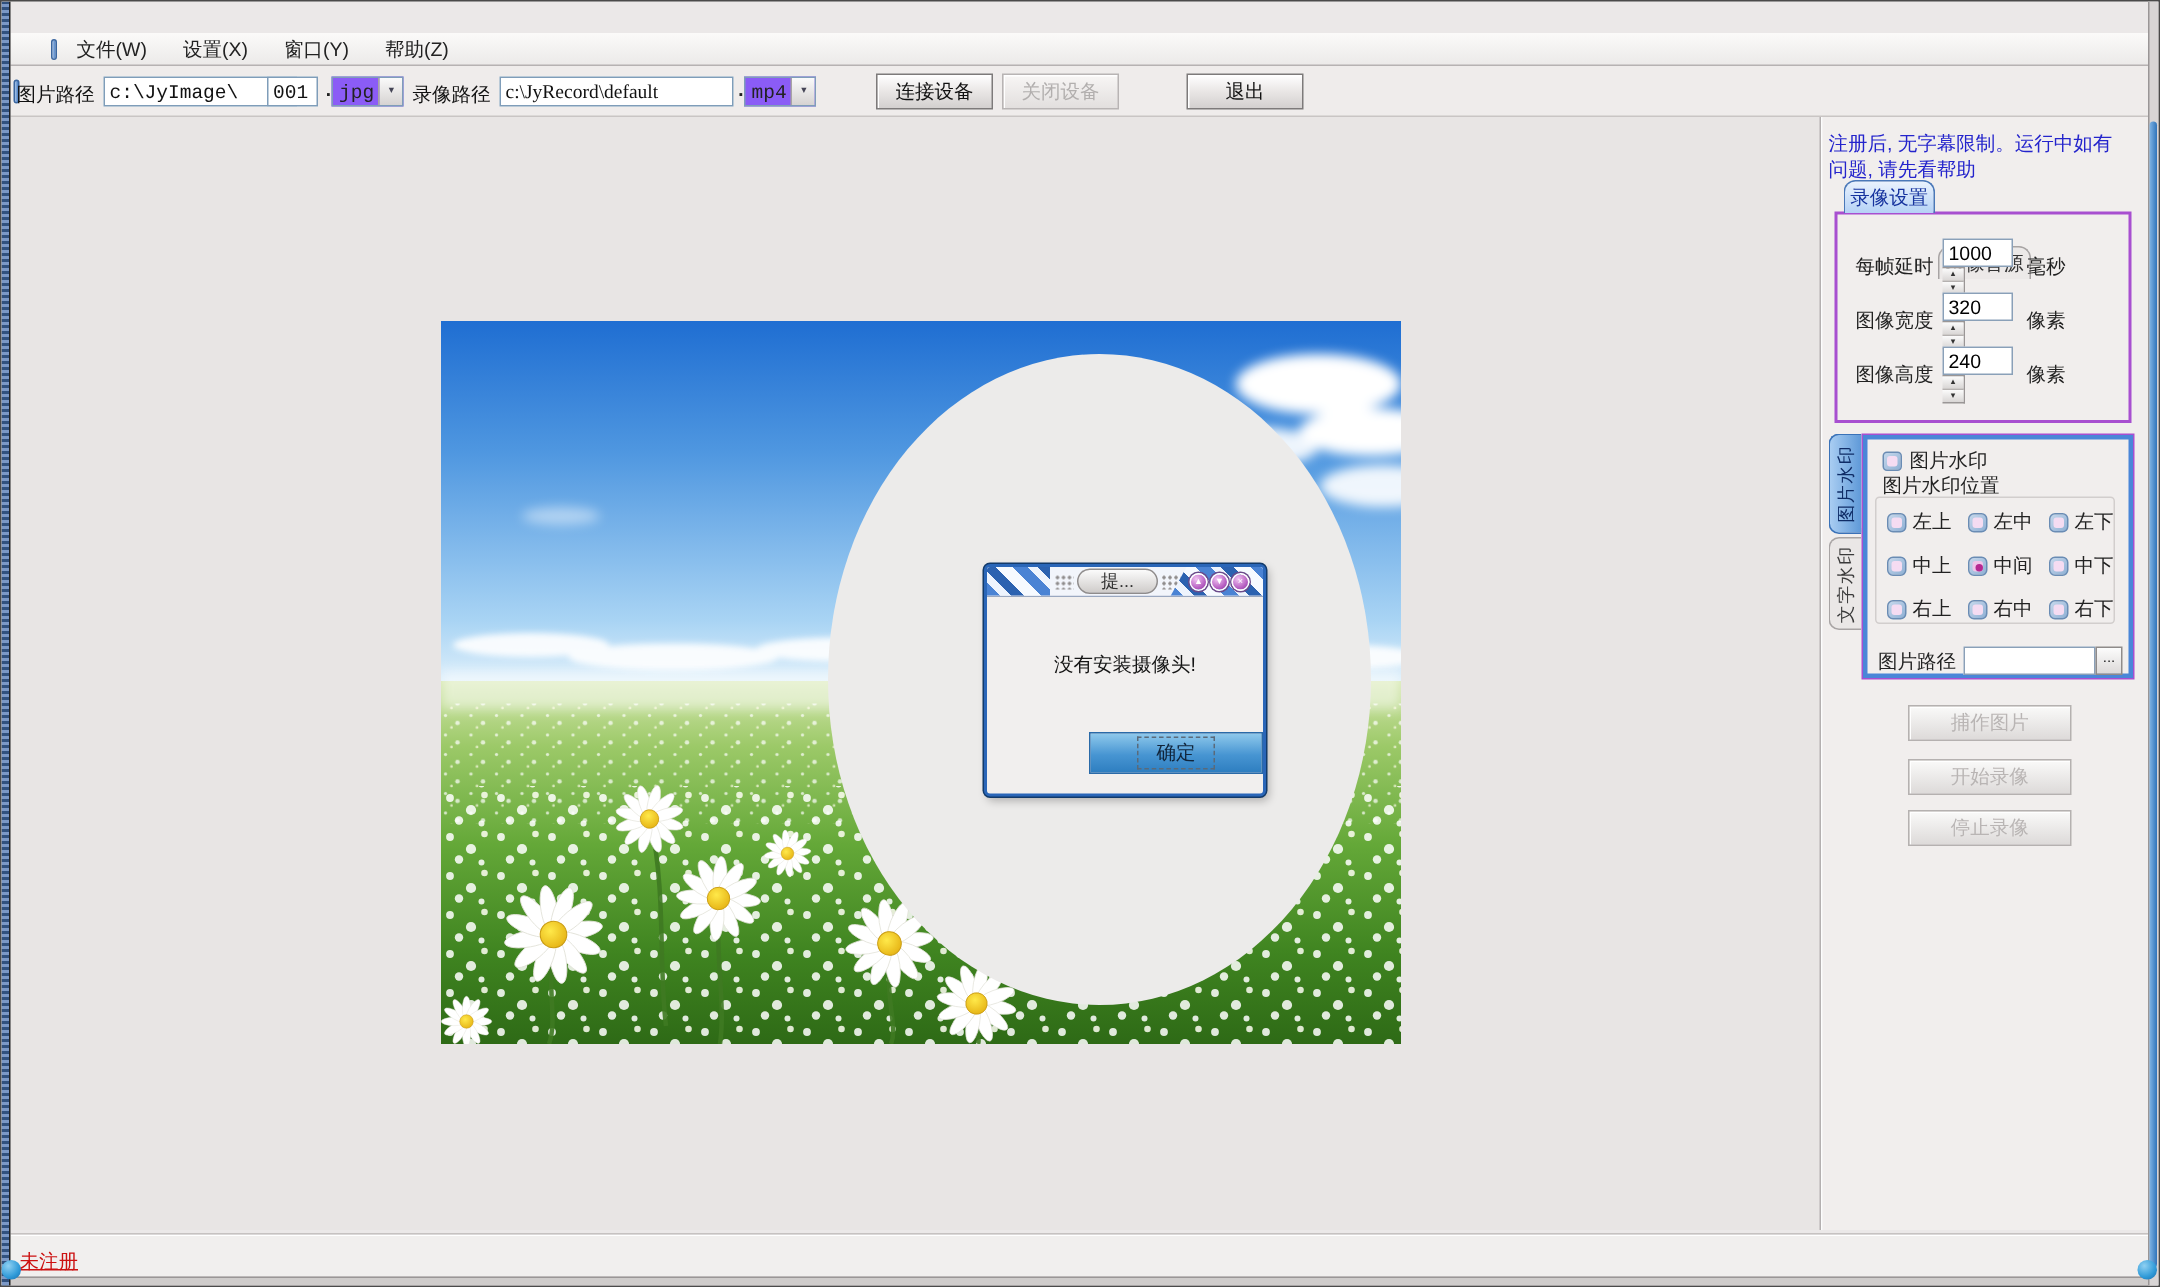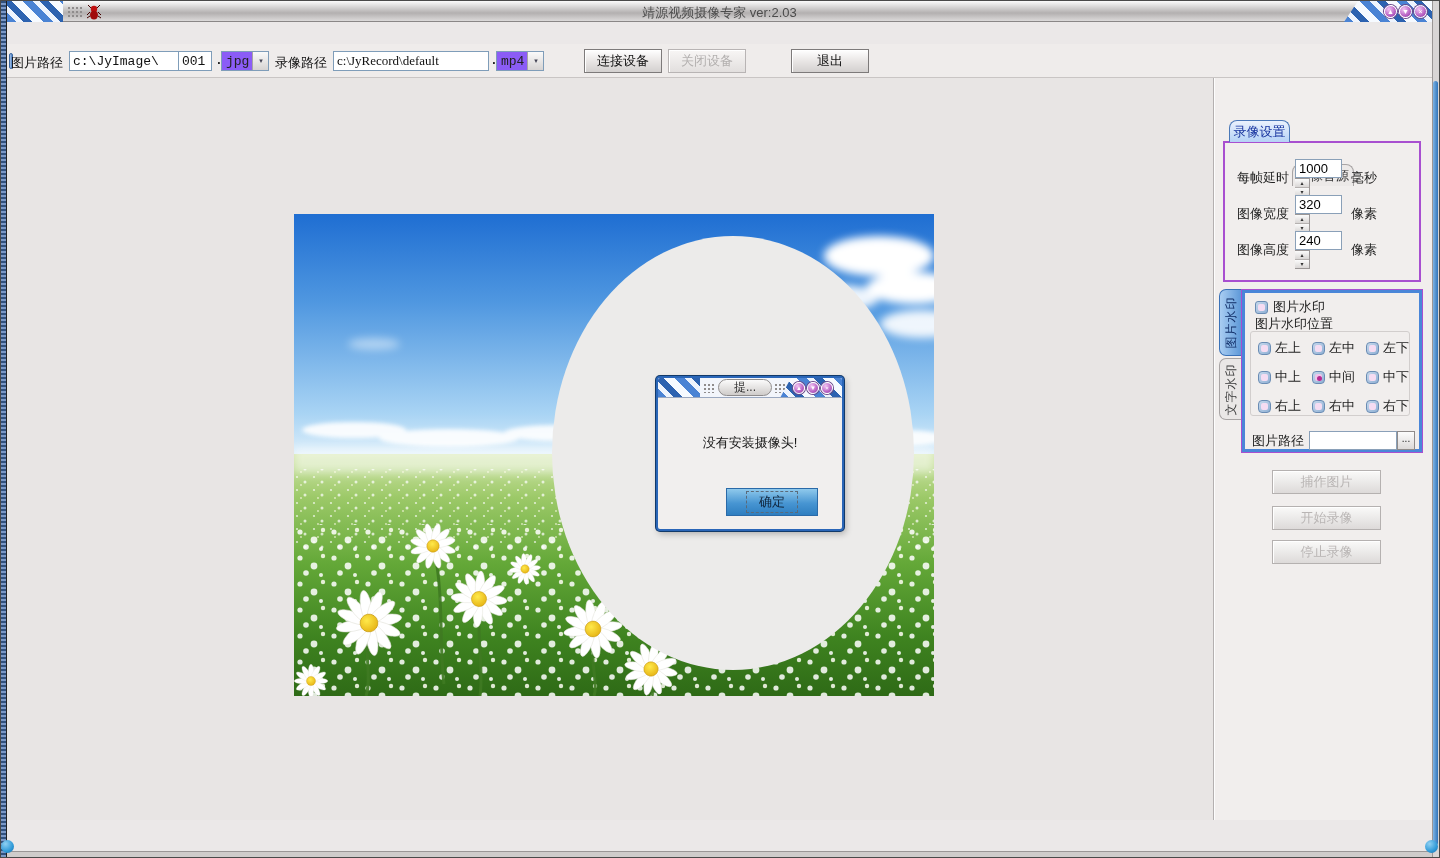--- a/index.html
+++ b/index.html
@@ -73,21 +73,21 @@
   .dlg-tb .s-left { position:absolute; left:0; top:0; width:42px; height:20px; }
   .dlg-tb .d1 { position:absolute; left:45px; top:5px; width:13px; height:10px; }
   .dlg-tb .d2 { position:absolute; left:116px; top:5px; width:13px; height:10px; }
   .pill { position:absolute; left:60px; top:1px; width:54px; height:17px; border-radius:9px;
     background:linear-gradient(180deg,#fbfbfb,#cfccca); border:1px solid #8f8c8c; text-align:center;
     font-size:12px; line-height:15px; color:#333;}
   .dlg-tb .band { position:absolute; right:0; top:0; width:62px; height:20px;
     clip-path:polygon(11px 0,100% 0,100% 100%,0 100%); display:flex; align-items:center; gap:2px; padding-left:13px;}
   .winbtn.sm { width:12px; height:12px; font-size:6px; line-height:10px; }
   .dlg-msg { margin-top:36px; text-align:center; font-size:13px; color:#151515; }
-  .dlg-ok { position:absolute; left:68px; top:110px; width:92px; height:28px;
+  .dlg-ok { position:absolute; left:68px; top:110px; width:116px; height:28px;
     background:linear-gradient(180deg,#8fc9ec,#4795d2 55%,#2e7ec0); border:1px solid #2a6aa8;
     display:flex; align-items:center; justify-content:center; cursor:default;}
   .dlg-ok span { border:1px dashed #5a6a7a; padding:1px 12px; font-size:13px; color:#10243a; }
 
   
   .rpanel { position:absolute; left:1214px; right:7px; top:77px; bottom:37px; background:#f1eeed; z-index:2;}
   .notice { position:absolute; left:4px; top:9px; width:212px; line-height:17px; font-size:13px; color:#2424cc; }
   .tab { position:absolute; top:42px; height:22px; border-radius:8px 8px 0 0; text-align:center;
     font-size:13px; line-height:21px; cursor:default;}
   .tab.sel { left:14px; width:61px; background:linear-gradient(180deg,#eaf2fd,#b5d2f6);
@@ -147,36 +147,28 @@
 
 <div class="win">
 
   <div class="frame-left"></div>
   <div class="frame-right">
       <div class="bar"></div>
     </div>
   <span class="ball bl"></span>
   <span class="ball br"></span>
 
-  <div class="titlebar">
-    <div class="tb-stripes-left stripes"></div>
-    <div class="tb-dots dots"></div>
-    <svg class="app-ico" viewBox="0 0 16 17">
-      <circle cx="8" cy="6" r="3.2" fill="#c01010"></circle>
-      <ellipse cx="8" cy="12" rx="4" ry="4.5" fill="#a00c0c"></ellipse>
-      <path d="M4 9 L1 12 M12 9 L15 12 M4 13 L1 15 M12 13 L15 15 M5 5 L2 2 M11 5 L14 2" stroke="#400" stroke-width="1" fill="none"></path>
-    </svg>
-    <div class="title-text">靖源视频摄像专家 ver:2.03</div>
-    <div class="tb-right stripes">
-      <span class="winbtn">▲</span>
-      <span class="winbtn">▼</span>
-      <span class="winbtn">×</span>
-    </div>
+
+  <div class="menubar">
+    <span class="gripper"></span>
+    <span class="mi">文件(W)</span>
+    <span class="mi">设置(X)</span>
+    <span class="mi">窗口(Y)</span>
+    <span class="mi">帮助(Z)</span>
   </div>
-
 
   <div class="toolbar">
     <span class="tgrip"></span>
     <span class="tlabel" style="left:4px">图片路径</span>
     <input class="tfield" style="left: 62px; width: 129px;" value="c:\JyImage\">
     <input class="tfield" style="left: 171px; width: 34px;" value="001">
     <span class="tdot" style="left:208px">.</span>
     <div class="combo" style="left:214px">
       <span class="val">jpg</span>
       <span class="cbtn">▾</span>
@@ -304,20 +296,24 @@
     </div>
     <div class="dlg-msg">没有安装摄像头!</div>
     <div class="dlg-ok">
       <span>确定</span>
     </div>
   </div>
 
   <div class="divider"></div>
 
   <div class="rpanel">
+    <div class="notice">
+      <div>注册后, 无字幕限制。运行中如有</div>
+      <div>问题, 请先看帮助</div>
+    </div>
 
     <span class="tab sel">录像设置</span>
     <span class="tab uns">录像音源</span>
 
     <div class="sgroup">
       <div class="srow" style="top:16px">
         <span class="lbl">每帧延时</span>
         <span class="spinbox">
           <input class="spinval" value="1000" style="">
           <span class="spin">
@@ -430,14 +426,17 @@
           <span class="browse">...</span>
         </div>
       </div>
     </div>
 
     <div class="action" style="top:392px">捕作图片</div>
     <div class="action" style="top:428px">开始录像</div>
     <div class="action" style="top:462px">停止录像</div>
   </div>
 
+  <div class="statusbar">
+    <span class="reg">未注册</span>
+  </div>
   <div class="frame-bottom"></div>
 </div>
 
 </body></html>

